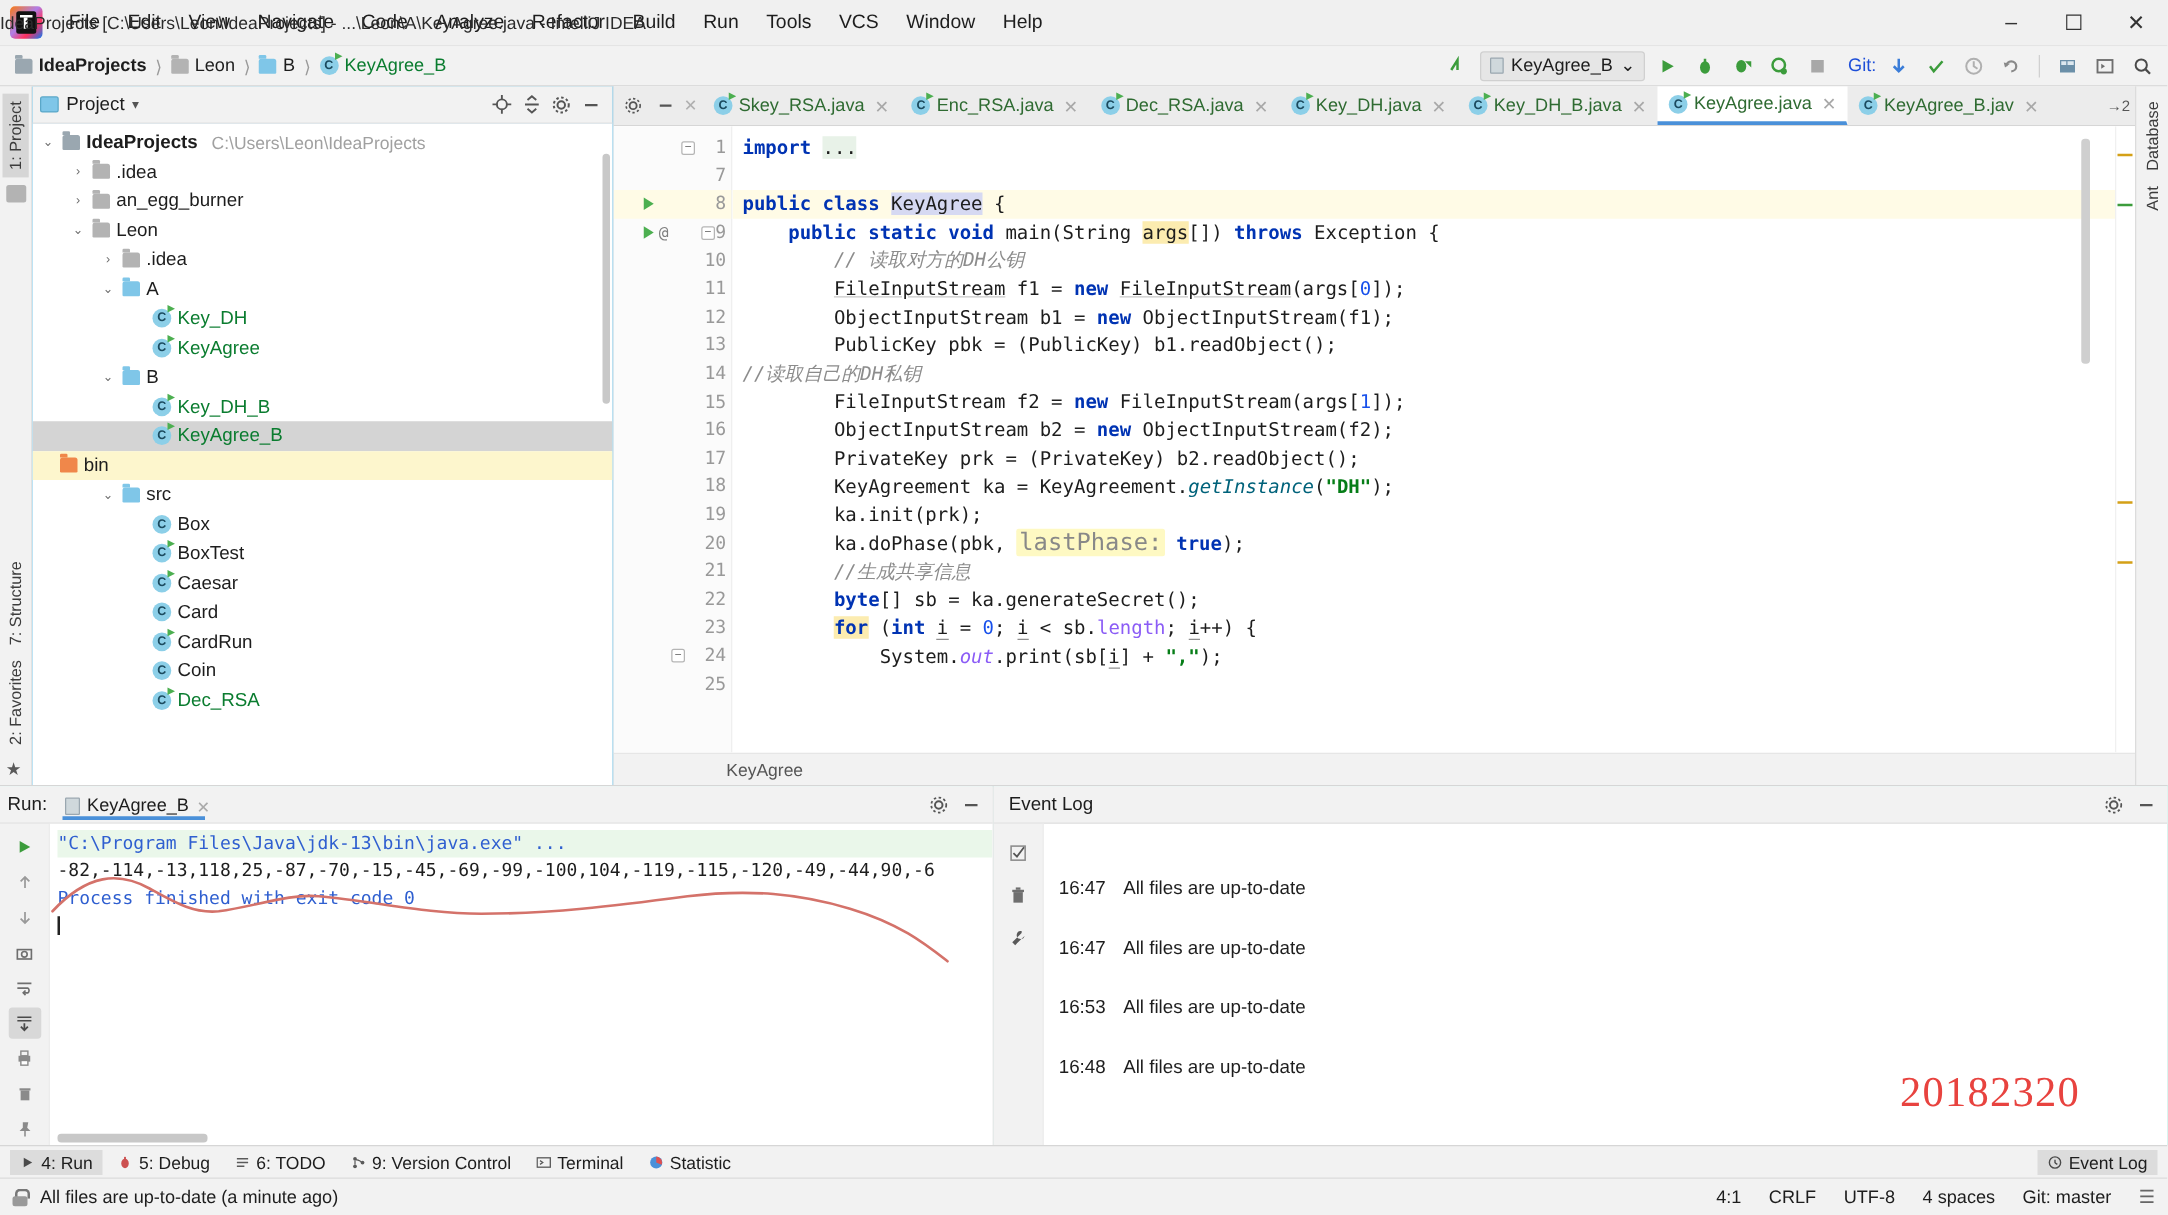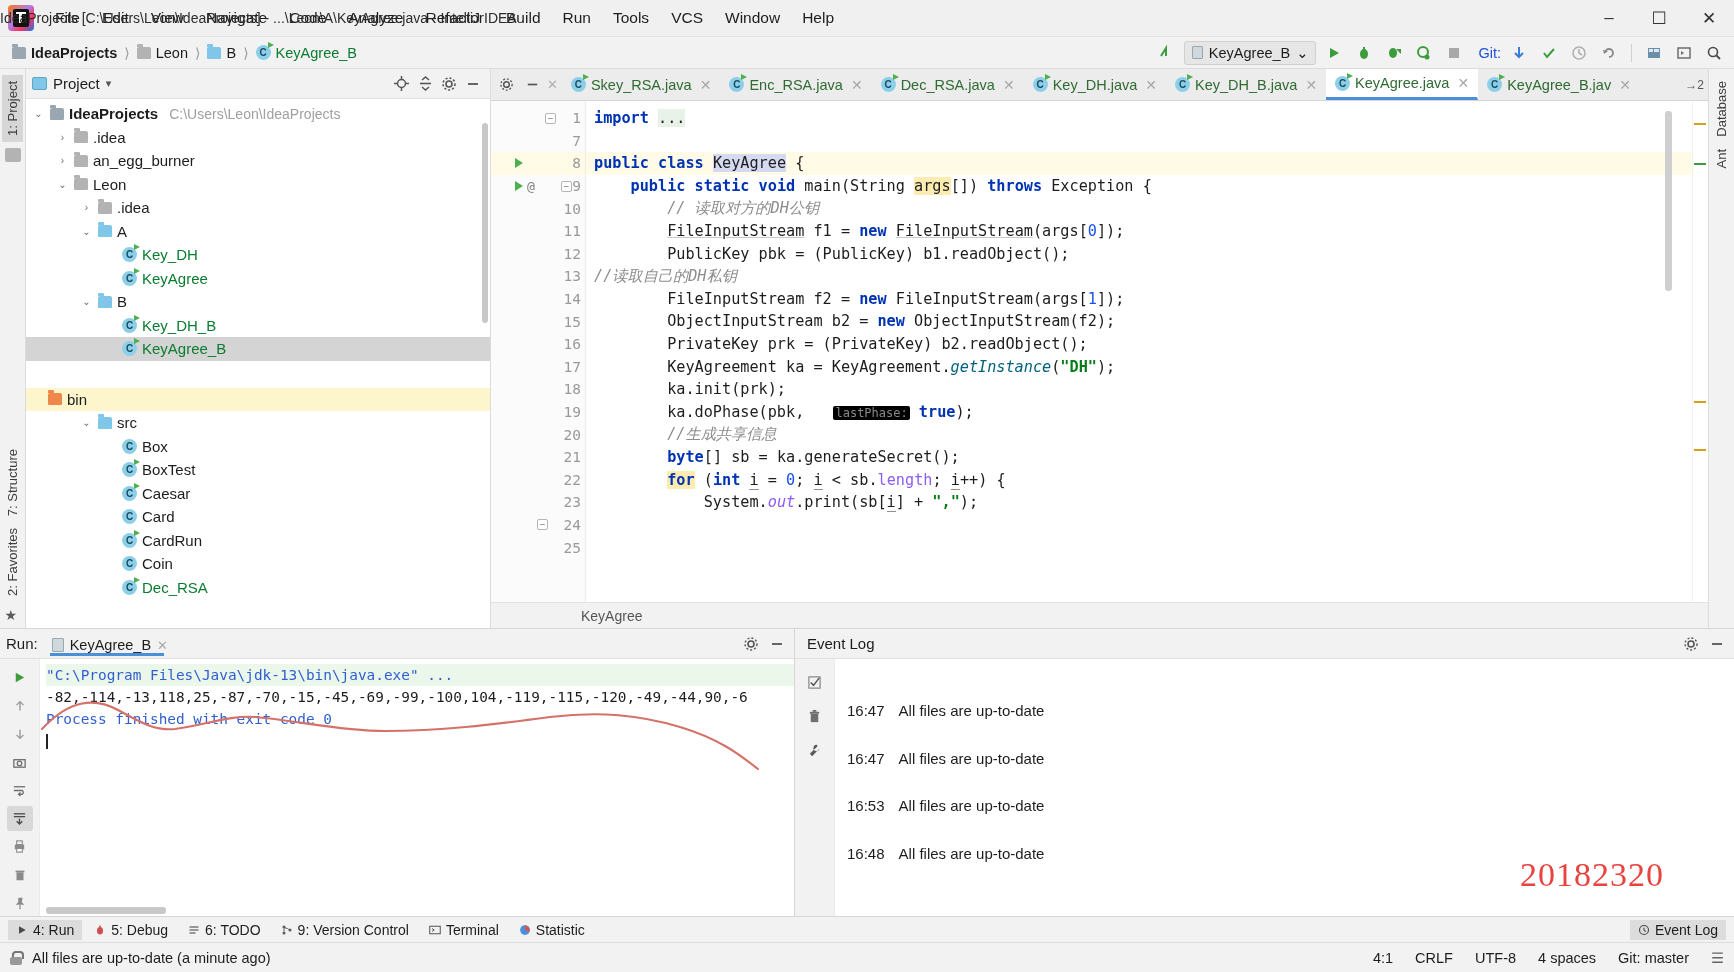--- a/index.html
+++ b/index.html
@@ -182,21 +182,21 @@
   .cline { height:22.6px; white-space:pre; line-height:22.6px; padding-left:8px; }
   .cline.hl { background:#fffbe6; }
   .kw { color:#0033b3; font-weight:bold; }
   .str { color:#067d17; font-weight:bold;}
   .num0 { color:#1750eb; }
   .cmt { color:#8c8c8c; font-style:italic; }
   .fld { color:#8b5cf6; }
   .mth { color:#00627a; font-style:italic;}
   .hlname { background:#d6d9f2; }
   .hlarg { background:#fcecb0; }
-  .param-hint { background:#000000; color:#888; font-size:12px; padding:0 2px; border-radius:2px;margin-left:20px;}
+  .param-hint { background:#fef9c3; color:#888; font-size:19px; padding:0 2px; border-radius:2px;}
   .uline { text-decoration: underline; text-decoration-color:#c9c9c9;}
   .cursor-i { border-bottom:1px solid #909090; }
   .breadcrumbbar {
     height:26px; flex:0 0 26px; background:#f2f2f2; border-top:1px solid #e2e2e2;
     display:flex; align-items:center; padding-left:90px; font-size:14px; color:#555;
   }
   .markerbar {
     width: 16px; flex:0 0 16px; background:#fff; position:relative; border-left:1px solid #f0f0f0;
   }
   .mk { position:absolute; right:2px; width:12px; height:2px; }
@@ -495,21 +495,21 @@
             <div class="trow" style="padding-left: 78px;">
               <span class="arrow"></span>
               <span class="ic-class run">C</span>
               <span class="tlabel green">Key_DH_B</span>
             </div>
             <div class="trow selected" style="padding-left: 78px;">
               <span class="arrow"></span>
               <span class="ic-class run">C</span>
               <span class="tlabel green">KeyAgree_B</span>
             </div>
-            <div class="trow highlight" style=" margin-top: 27px;">
+            <div class="trow highlight" style="">
               <span class="arrow"></span>
               <span class="ic-folder orange"></span>
               <span class="tlabel">bin</span>
             </div>
             <div class="trow" style="padding-left: 54px;">
               <span class="arrow">⌄</span>
               <span class="ic-folder blue"></span>
               <span class="tlabel">src</span>
             </div>
             <div class="trow" style="padding-left: 78px;">
@@ -703,20 +703,21 @@
               </div>
             </div>
         </div>
         <div class="codearea">
           <div class="cline"><span class="kw">import</span> <span style="background:#e8f2e8;">...</span></div>
           <div class="cline"> </div>
           <div class="cline hl"><span class="kw">public class </span><span class="hlname">KeyAgree</span> {</div>
           <div class="cline">    <span class="kw">public static void </span>main(String <span class="hlarg">args</span>[]) <span class="kw">throws </span>Exception {</div>
           <div class="cline">        <span class="cmt">// 读取对方的DH公钥</span></div>
           <div class="cline">        <span class="uline">FileInputStream</span> f1 = <span class="kw">new </span><span class="uline">FileInputStream</span>(args[<span class="num0">0</span>]);</div>
+          <div class="cline">        ObjectInputStream b1 = <span class="kw">new </span>ObjectInputStream(f1);</div>
           <div class="cline">        PublicKey pbk = (PublicKey) b1.readObject();</div>
           <div class="cline"><span class="cmt">//读取自己的DH私钥</span></div>
           <div class="cline">        FileInputStream f2 = <span class="kw">new </span>FileInputStream(args[<span class="num0">1</span>]);</div>
           <div class="cline">        ObjectInputStream b2 = <span class="kw">new </span>ObjectInputStream(f2);</div>
           <div class="cline">        PrivateKey prk = (PrivateKey) b2.readObject();</div>
           <div class="cline">        KeyAgreement ka = KeyAgreement.<span class="mth">getInstance</span>(<span class="str">"DH"</span>);</div>
           <div class="cline">        ka.init(prk);</div>
           <div class="cline">        ka.doPhase(pbk, <span class="param-hint">lastPhase:</span> <span class="kw">true</span>);</div>
           <div class="cline">        <span class="cmt">//生成共享信息</span></div>
           <div class="cline">        <span class="kw">byte</span>[] sb = ka.generateSecret();</div>

